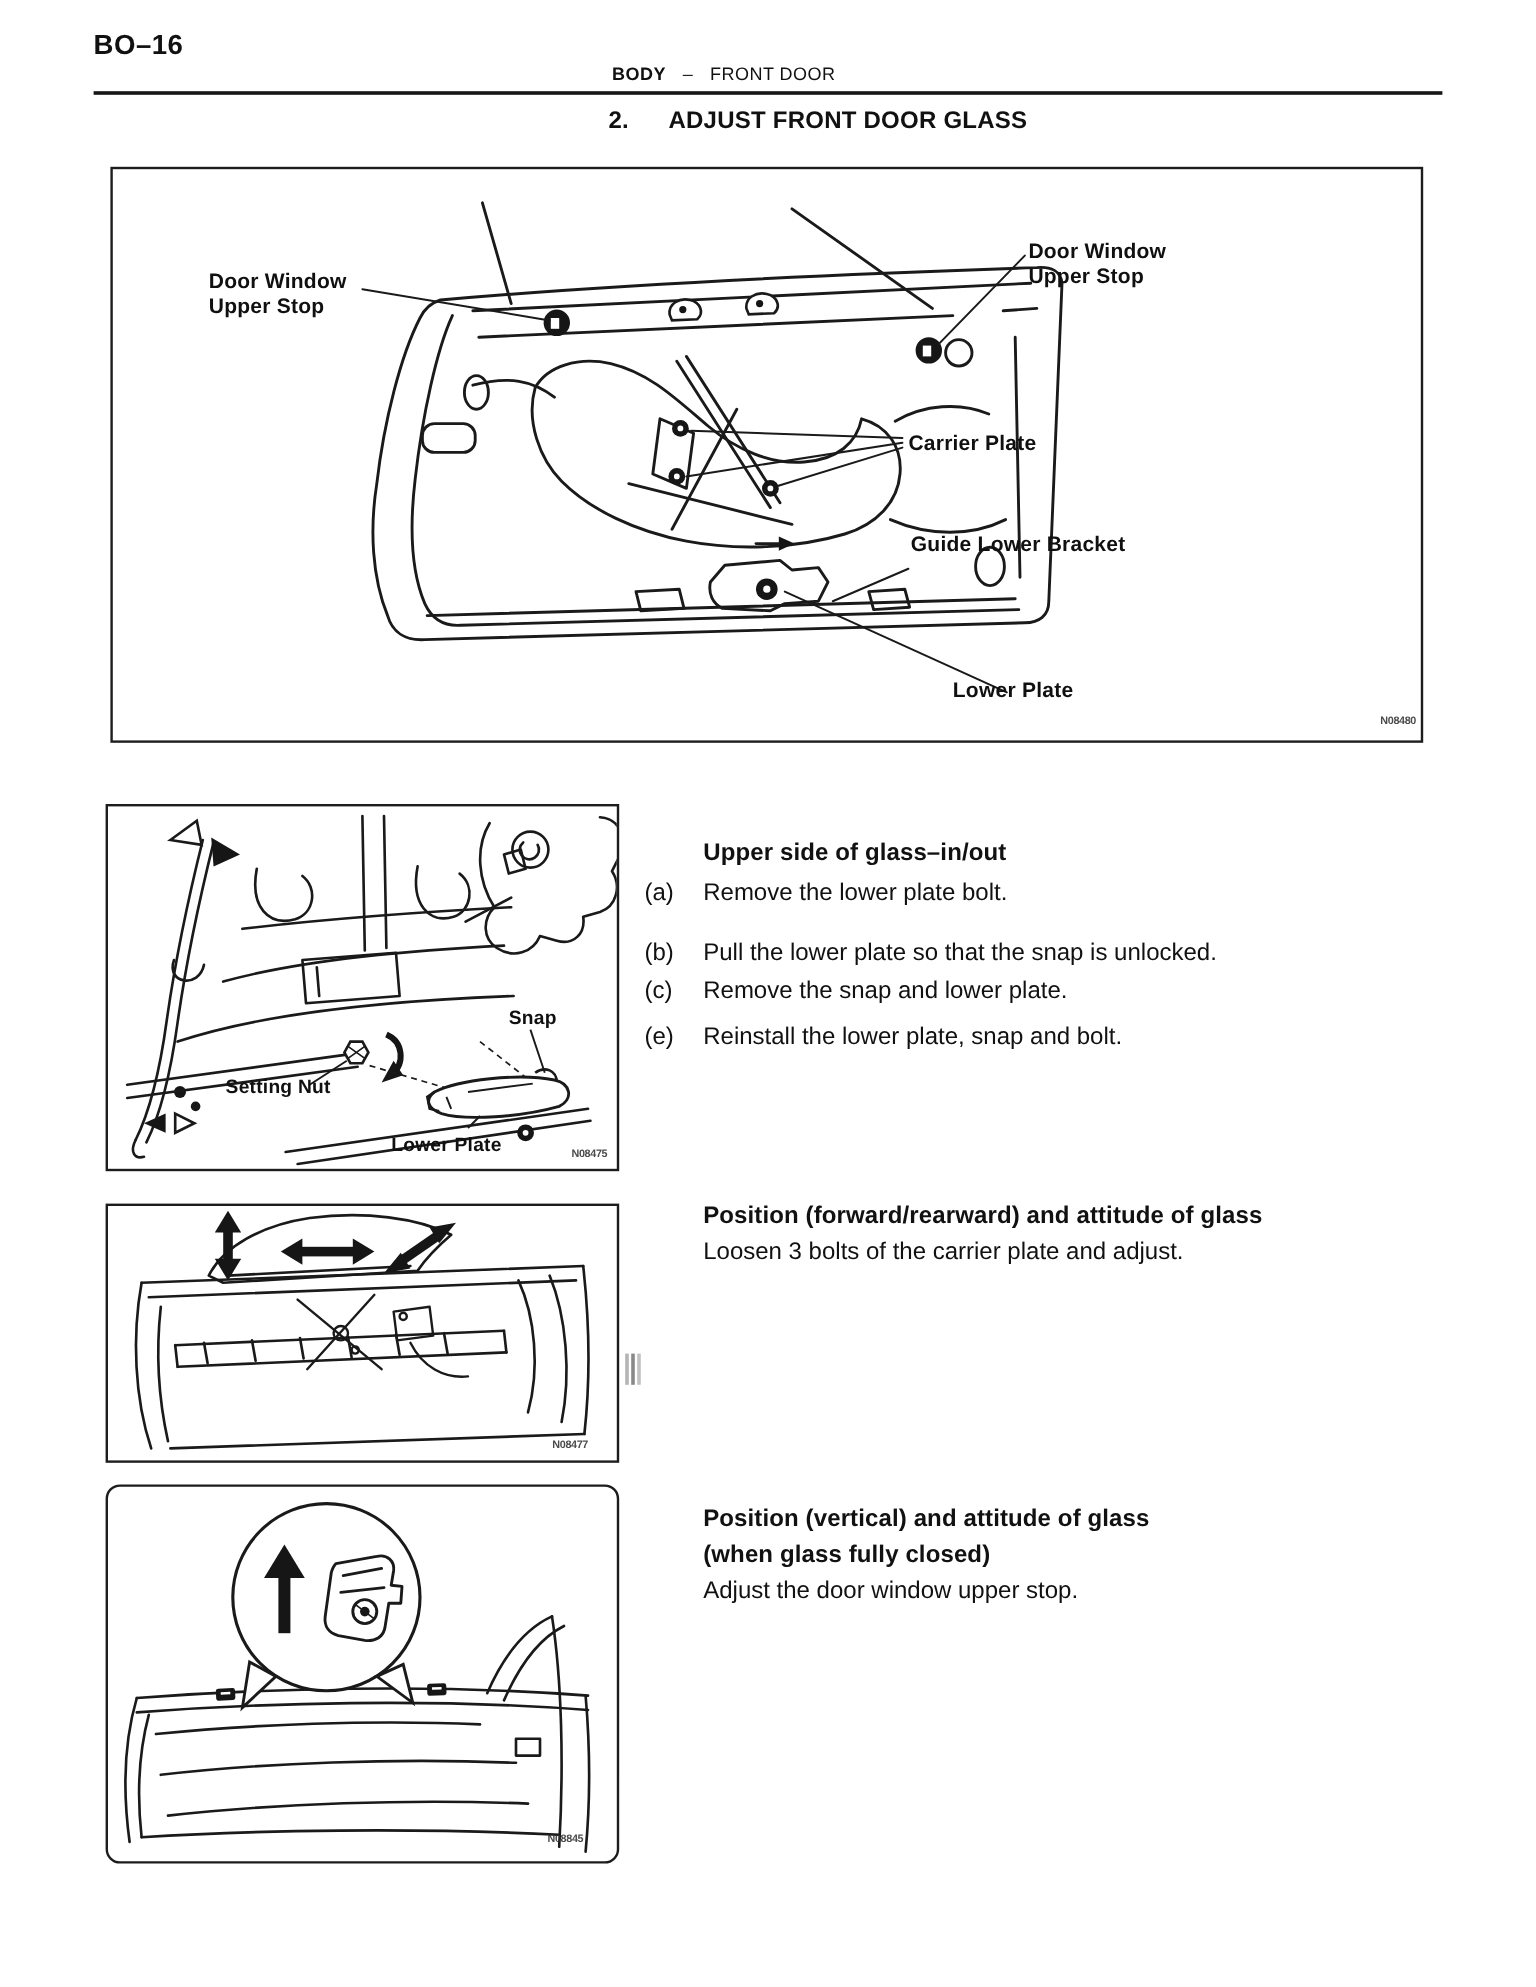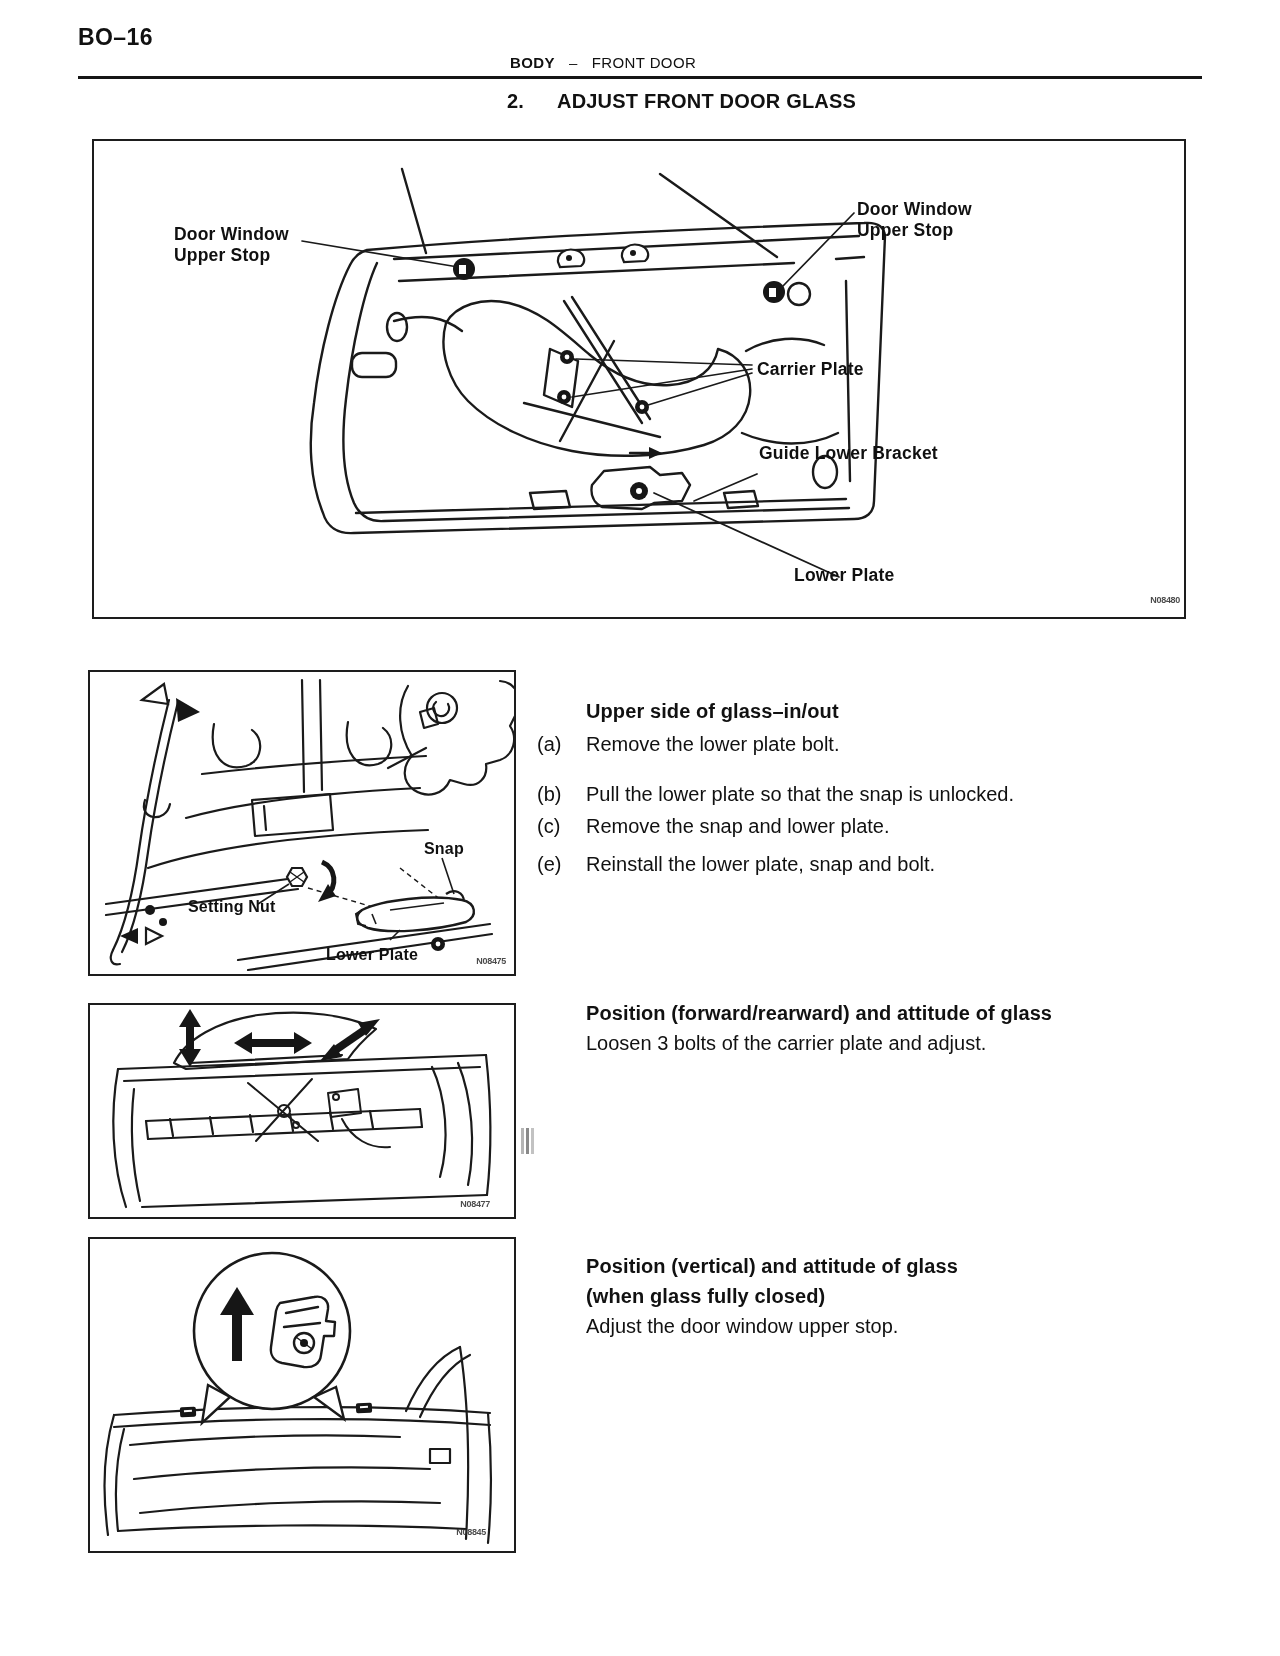--- a/index.html
+++ b/index.html
@@ -246,21 +246,21 @@
 
   <div class="heading" style="top:1002px;">Position (forward/rearward) and attitude of glass</div>
   <div class="bodyline" style="top:1032px;">Loosen 3 bolts of the carrier plate and adjust.</div>
 
   <div class="artifact">
       <i class="b1"></i>
       <i class="b2"></i>
       <i class="b3"></i>
     </div>
 
-  <div class="fig" style="left:88px;top:1237px;width:424px;height:312px;">
+  <div class="fig" style="left:88px;top:1237px;width:424px;height:312px;border-radius:12px;">
     <svg width="424" height="312" viewBox="0 0 424 312">
       <g fill="none" stroke="#1a1a1a" stroke-width="2.2" stroke-linecap="round" stroke-linejoin="round">
         <path d="M 24,176 C 130,168 270,164 400,174"></path>
         <path d="M 24,188 C 130,180 270,176 400,186"></path>
         <path d="M 24,176 C 14,210 12,252 18,296"></path>
         <path d="M 34,190 C 26,220 24,256 28,292"></path>
         <path d="M 40,206 C 120,198 220,194 310,198"></path>
         <path d="M 44,240 C 130,230 240,226 340,230"></path>
         <path d="M 50,274 C 140,264 250,260 350,264"></path>
         <path d="M 316,172 C 330,140 348,118 370,108"></path>

